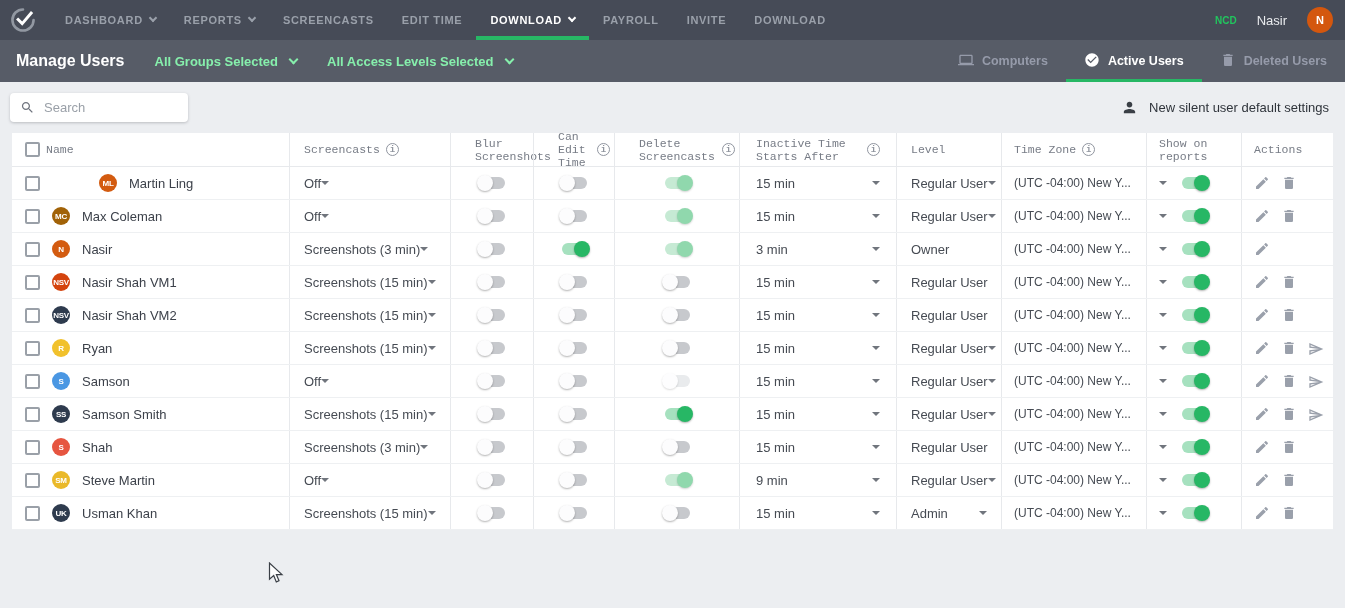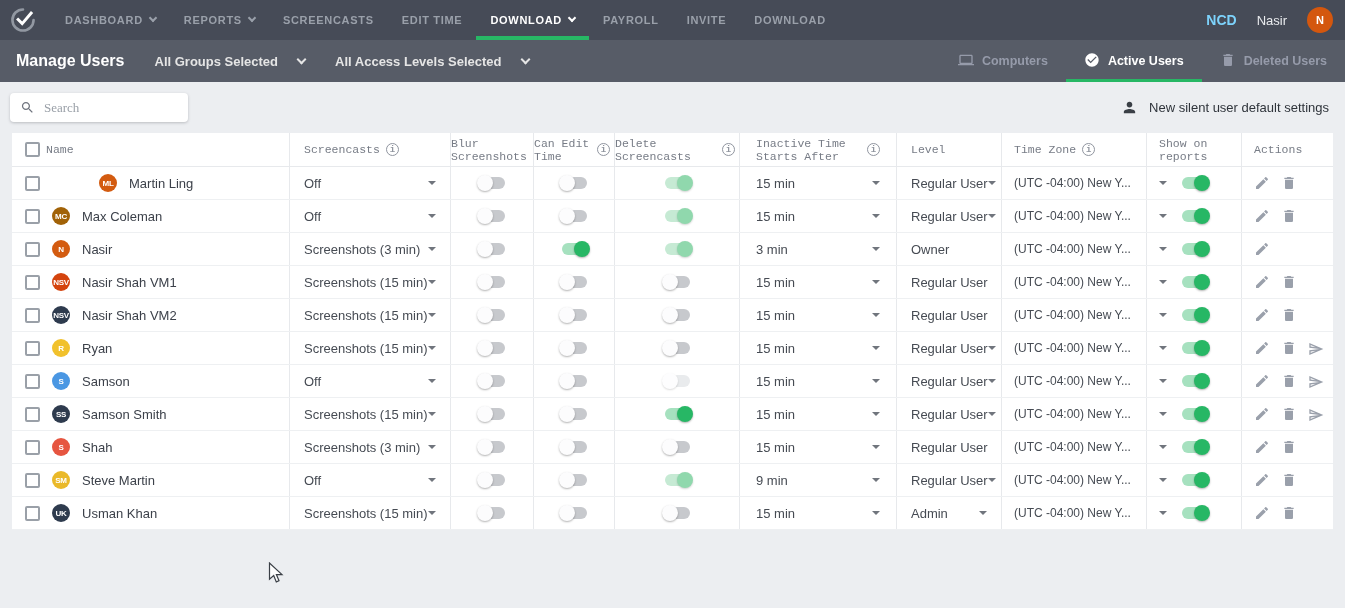--- a/index.html
+++ b/index.html
@@ -16,66 +16,66 @@
   .topnav { height:40px; background:#464b57; display:flex; align-items:stretch; }
   .logo { width:26px; height:26px; margin:7px 9px 0 10px; flex:none; }
   .nav-items { display:flex; margin-left:6px;justify-content:space-between; }
   .nav-item { display:flex; align-items:center; gap:7px; padding:4px 14px 0 14px;
     color:#9aa0aa; font-size:11px; font-weight:bold; letter-spacing:.7px;
     border-bottom:4px solid transparent; cursor:pointer; white-space:nowrap; }
   .nav-item.active { color:#fff; border-bottom-color:var(--green); }
   .chev { width:6px; height:6px; border-right:2px solid currentColor; border-bottom:2px solid currentColor;
     transform:rotate(45deg); margin-top:-4px; display:inline-block; }
   .nav-right { margin-left:auto; display:flex; align-items:center; gap:20px; padding-right:12px; }
-  .company { color:#7dd3fc; font-weight:bold; font-size:14px; }
+  .company { color:#22c55e; font-weight:bold; font-size:10px; }
   .username { color:#e9ebee; font-size:13px; }
   .avatar-sm { width:26px; height:26px; border-radius:50%; color:#fff; font-size:11px; font-weight:bold;
     display:flex; align-items:center; justify-content:center; }
 
   
   .subheader { height:42px; background:#575c67; display:flex; align-items:stretch; padding:0 0 0 16px; }
   .sub-left { display:flex; align-items:center; gap:30px; }
   .page-title { color:#fff; font-size:16px; font-weight:bold; white-space:nowrap; }
-  .filter { display:flex; align-items:center; gap:20px; color:#e5e5e5; font-size:13px; font-weight:bold; cursor:pointer; white-space:nowrap;justify-content:flex-end; }
+  .filter { display:flex; align-items:center; gap:12px; color:#86efac; font-size:13px; font-weight:bold; cursor:pointer; white-space:nowrap;justify-content:flex-end; }
   .filter .chev { width:7px; height:7px; margin-top:-3px; }
   .tabs { margin-left:auto; display:flex; }
   .tab { display:flex; align-items:center; gap:8px; padding:3px 18px 0 18px; color:#969baa; font-size:12.5px;
     font-weight:bold; border-bottom:3px solid transparent; cursor:pointer; white-space:nowrap; }
   .tab.active { color:#fff; border-bottom-color:var(--green); }
   .tab svg { width:16px; height:16px; fill:currentColor; }
 
   
   .toolbar { display:flex; align-items:center; justify-content:space-between; padding:11px 16px 11px 10px; }
   .searchbox { width:178px; height:29px; background:#fff; border-radius:4px;
     box-shadow:0 1px 3px rgba(60,64,72,.28); display:flex; align-items:center; gap:9px; padding:0 10px; }
   .searchbox svg { width:15px; height:15px; fill:#6f747e; flex:none; }
   .searchbox input { border:none; outline:none; font-size:13px; color:#3f444c; width:130px; background:transparent;
-    font-family:Liberation Serif, serif; }
+    font-family:Liberation Sans, sans-serif; }
   .searchbox input::placeholder { color:#9aa0a8; }
   .new-silent { display:flex; align-items:center; gap:11px; font-size:13px; color:#2f343b; cursor:pointer; }
   .new-silent svg { width:17px; height:17px; fill:#3a3f46; }
 
   
   .table { margin:0 12px; background:#fff; }
   .thead { display:flex; height:34px; border-bottom:1px solid var(--border); background:#fff; }
   .row { display:flex; height:33px; border-bottom:1px solid #eef0f2; background:#fff; }
   .cell { display:flex; align-items:center; flex:none; }
   .thead .cell { color:#777c86; font-size:11.5px; gap:6px;font-family:Liberation Mono, monospace; }
   .cell + .cell { border-left:1px solid var(--border); }
   .c0 { width:277px; padding-left:13px; gap:12px; }
-  .c1 { width:161px; padding:0 14px; justify-content:space-between; }
+  .c1 { width:161px; padding:0 14px; }
   .c2 { width:83px;  justify-content:center; padding:0 4px; }
   .c3 { width:81px;  justify-content:center; padding:0 4px; }
   .c4 { width:125px; justify-content:center; padding:0 4px; }
   .c5 { width:157px; padding:8px 16px; justify-content:space-between; }
   .c6 { width:105px; padding:0 14px 0 14px; justify-content:space-between; }
   .c7 { width:145px; padding:0 12px; justify-content:space-between;gap:28px; }
   .c8 { width:95px;  justify-content:center; }
   .c9 { width:84px;  padding-left:12px; gap:11px; }
-  .thead .c2, .thead .c3, .thead .c4 { justify-content:flex-start; padding-left:0; }
+  .thead .c2, .thead .c3, .thead .c4 { justify-content:flex-start; padding-left:24px; }
   .thead .c1, .thead .c5, .thead .c6, .thead .c7 { justify-content:flex-start; }
   .thead .c8, .thead .c9 { justify-content:flex-start; padding-left:12px; }
 
   .checkbox { width:15px; height:15px; border:2px solid #9aa0a8; border-radius:2px; background:#fff; flex:none; cursor:pointer; }
   .avatar { width:18px; height:18px; border-radius:50%; display:flex; align-items:center; justify-content:center;
     color:#fff; font-weight:bold; font-size:8px; letter-spacing:-.3px; flex:none; }
   .name { font-size:13px; color:#3c414a; }
   .dd-value { font-size:13px; color:#464b53; white-space:nowrap; }
   .tz-value { font-size:12px; color:#464b53; white-space:nowrap; }
   .tri { width:0; height:0; border-left:4px solid transparent; border-right:4px solid transparent;

